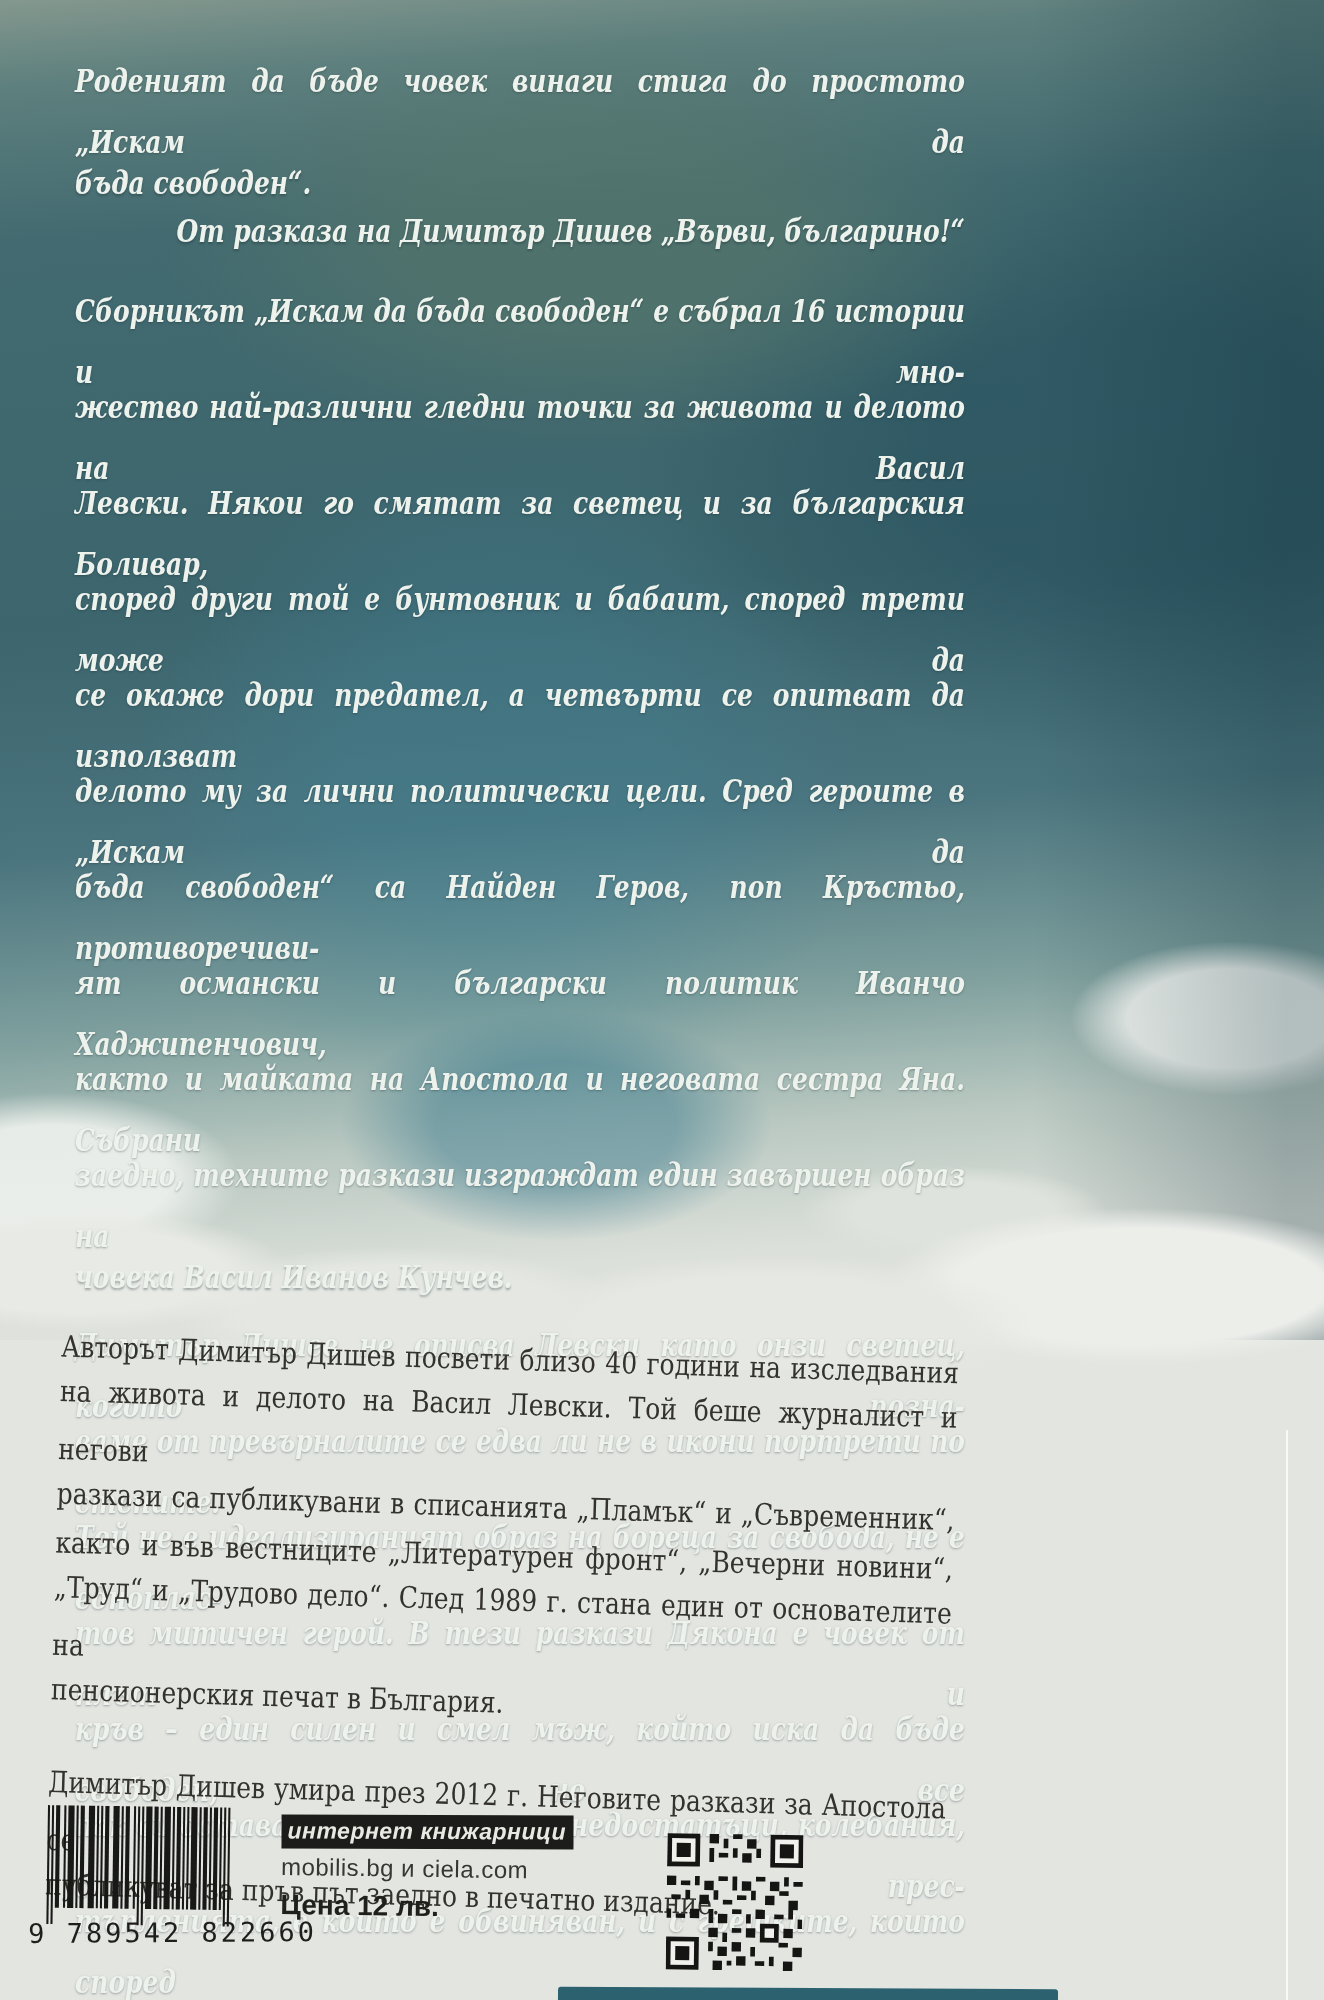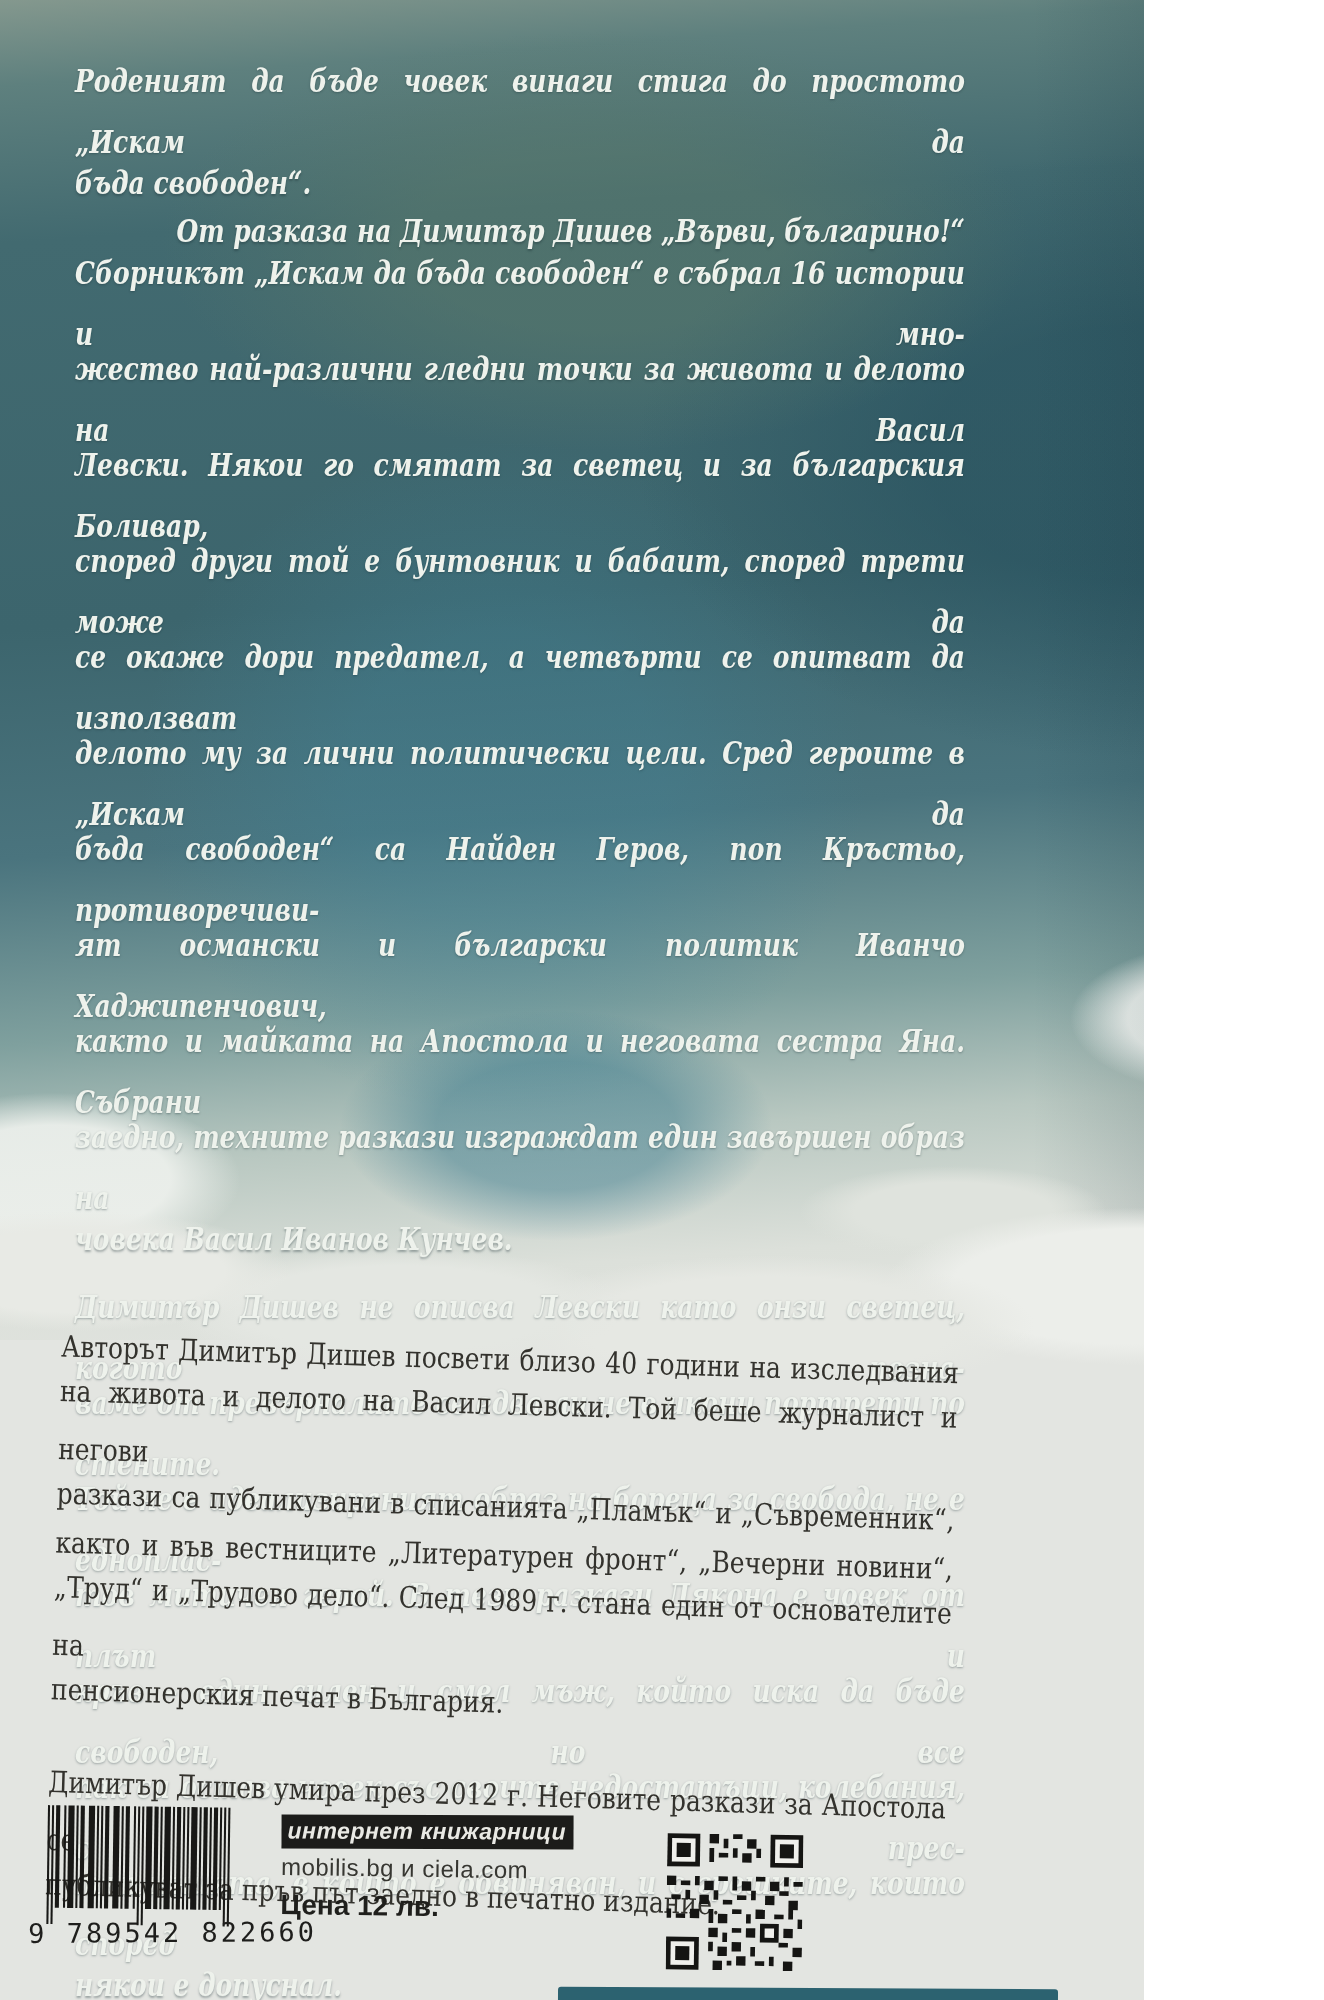--- a/index.html
+++ b/index.html
@@ -1,21 +1,21 @@
 <!DOCTYPE html>
 <html><head>
 <meta charset="utf-8">
 <style>
   * { margin: 0; padding: 0; box-sizing: border-box; }
   html, body { width: 1324px; height: 2000px; }
   body { font-family: "DejaVu Serif", serif; overflow: hidden; }
 
   #page {
     position: relative;
-    width: 1144px; height: 2000px;
+    width: 1324px; height: 2000px;
     background: #e3e5e1;
     overflow: hidden;
   }
 
   
   .paint {
     position: absolute; top: 0; left: 0;
     width: 1324px; height: 1340px;
     background:
       linear-gradient(90deg, rgba(0,0,0,0) 78%, rgba(16,48,58,0.28) 97%),
@@ -58,21 +58,21 @@
     color: #eef2ec;
     font-family: "DejaVu Serif", serif;
     font-weight: 700; font-style: italic;
     font-size: 25px; line-height: 48px;
     text-shadow: 0 1px 2px rgba(20,40,46,0.35);
   }
   .cover-text .line { transform: scaleY(1.28); transform-origin: 50% 50%; }
   .j  { text-align: justify; text-align-last: justify; }
   .l  { text-align: left;    text-align-last: left; }
   .attribution { text-align: right; text-align-last: right; }
-  .block-gap-1 { }
+  .block-gap-1 { margin-top: 38px; }
   .block-gap-2 { margin-top: 26px; }
 
   
   .author-text {
     position: absolute; left: 62px; top: 1322px; width: 898px;
     color: #33322d;
     font-family: "DejaVu Serif", serif;
     font-size: 25px; line-height: 49px;
     transform: rotate(1.7deg);
     transform-origin: 0 0;

